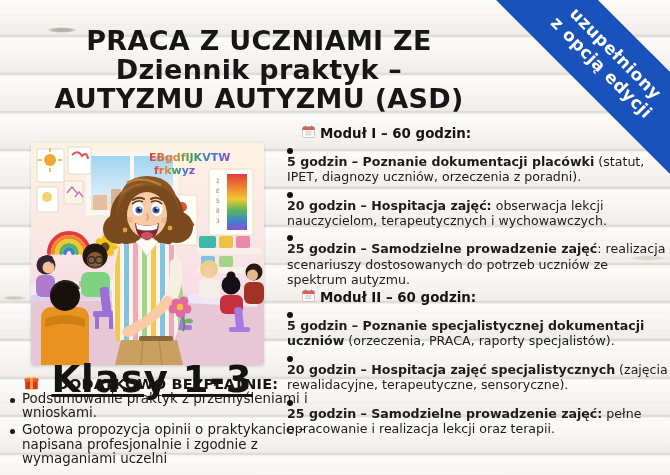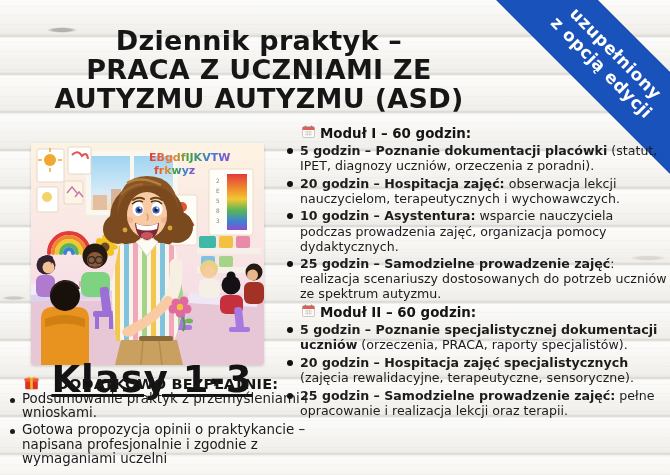--- a/index.html
+++ b/index.html
@@ -62,35 +62,35 @@
   .bonus-item { display:flex; gap:7px; margin-bottom:3px; }
   .bonus-item .dot { width:5px; height:5px; border-radius:50%; background:#1b1b1b; margin-top:6px; flex:0 0 5px; }
   .bonus-item .txt { font-size:13.4px; line-height:1.06; color:#1b1b1b; }
 
   
   .modules { position:absolute; left:287px; top:125px; width:381px; }
   .module-header {
     display:flex; align-items:center; gap:5px;
     font-weight:bold; font-size:13.4px; color:#141414; margin-bottom:2px;margin-left:15px;
   }
-  .module-item { display:flex; gap:7px; margin-bottom:2.5px; }
+  .module-item { display:flex; margin-bottom:2.5px;flex-direction:column; }
   .module-item .dot { width:6px; height:6px; border-radius:50%; background:#111; margin-top:5px; flex:0 0 6px; }
   .module-item .txt { font-size:12.6px; line-height:1.2; color:#1c1c1c; }
   .module-item .lead { font-weight:bold; }
 
   .cal-icon, .gift-icon { flex:0 0 auto; display:inline-block; }
 </style>
 </head>
 <body>
 
 <div class="canvas">
 
   <div class="title">
+    <div>PRACA Z UCZNIAMI ZE</div>
     <div>Dziennik praktyk –</div>
-    <div>PRACA Z UCZNIAMI ZE</div>
     <div>AUTYZMU AUTYZMU (ASD)</div>
   </div>
 
   <div class="ribbon">
     <div>uzupełniony</div>
     <div>z opcją edycji</div>
   </div>
 
   <div class="photo">
     <svg width="233" height="222" viewBox="0 0 233 222">
@@ -386,24 +386,20 @@
     <div class="module-item">
       <span class="dot"></span>
       <span class="txt"><span class="lead">5 godzin – Poznanie dokumentacji placówki</span><span> (statut, IPET, diagnozy uczniów, orzeczenia z poradni).</span></span>
     </div>
     <div class="module-item">
       <span class="dot"></span>
       <span class="txt"><span class="lead">20 godzin – Hospitacja zajęć:</span><span> obserwacja lekcji nauczycielom, terapeutycznych i wychowawczych.</span></span>
     </div>
     <div class="module-item">
       <span class="dot"></span>
-      <span class="txt"><span class="lead">10 godzin – Asystentura:</span><span> wsparcie nauczyciela podczas prowadzenia zajęć, organizacja pomocy dydaktycznych.</span></span>
-    </div>
-    <div class="module-item">
-      <span class="dot"></span>
       <span class="txt"><span class="lead">25 godzin – Samodzielne prowadzenie zajęć</span><span>: realizacja scenariuszy dostosowanych do potrzeb uczniów ze spektrum autyzmu.</span></span>
     </div>
 
     <div class="module-header">
       <span class="cal-icon">
         <svg width="13" height="13" viewBox="0 0 14 14">
           <rect x="0.5" y="2" width="13" height="11.5" rx="1.5" fill="#fdfdfd" stroke="#b9b3ae" stroke-width="0.8"></rect>
           <path d="M2 2 h10 a1.5 1.5 0 0 1 1.5 1.5 V5.4 H0.5 V3.5 A1.5 1.5 0 0 1 2 2 Z" fill="#e25c52"></path>
           <rect x="3" y="0.6" width="1.6" height="2.8" rx="0.8" fill="#8a8580"></rect>
           <rect x="9.4" y="0.6" width="1.6" height="2.8" rx="0.8" fill="#8a8580"></rect>

